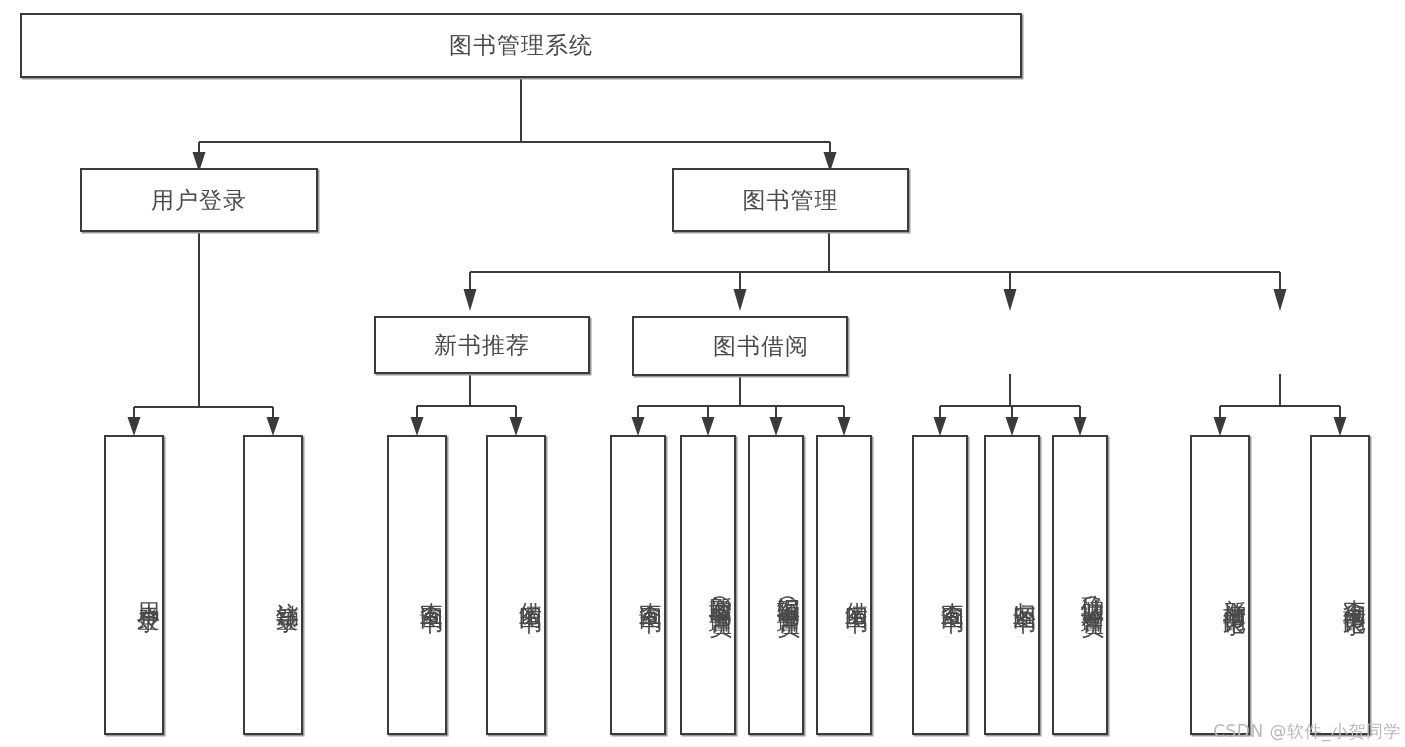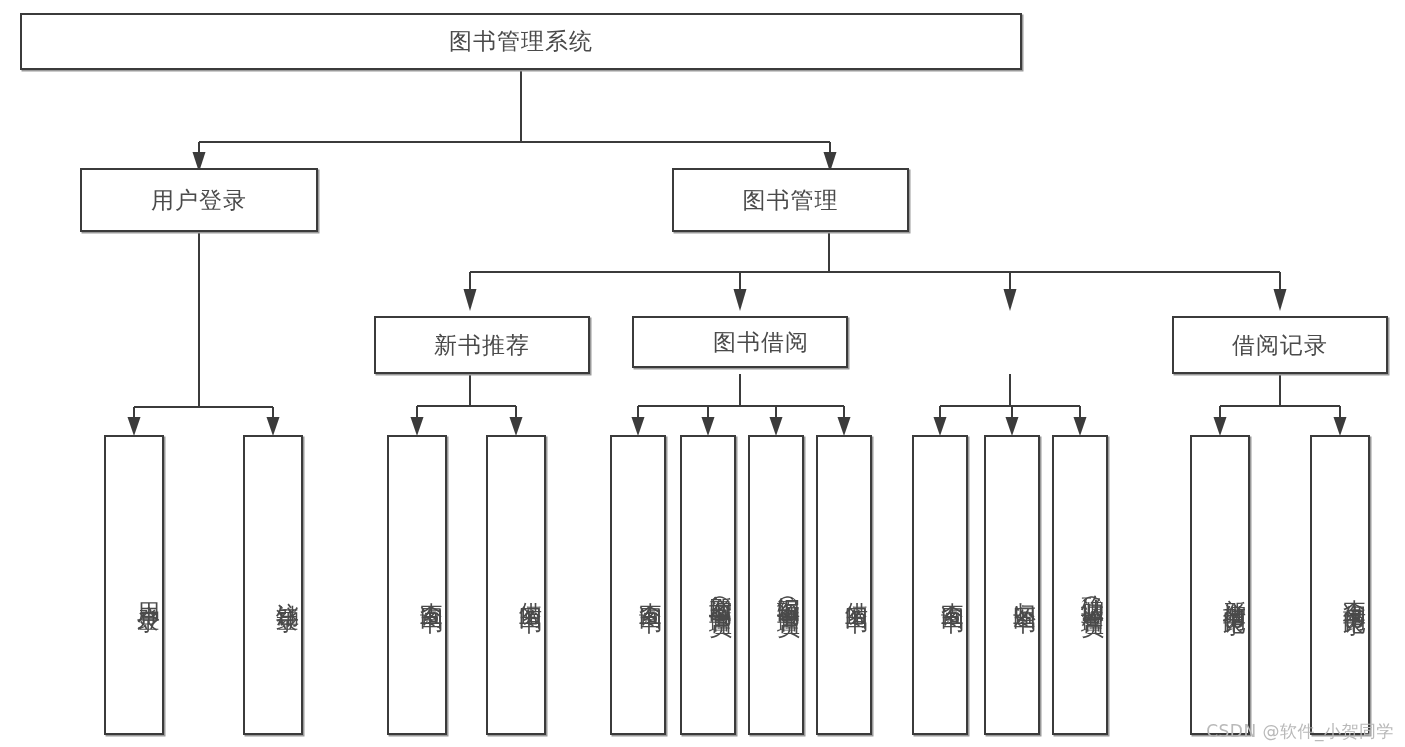--- a/index.html
+++ b/index.html
@@ -49,21 +49,21 @@
     padding-top: 10px;
     align-items: flex-start;
     justify-content: center;
   }
   .node-label {
     display: block;
     white-space: pre;
   }
   .watermark {
     position: absolute;
-    right: 11px;
+    right: 4px;
     bottom: 4px;
     font-size: 17px;
     color: #b9b9b9;
     letter-spacing: 0.5px;
     white-space: nowrap;
   }
 </style>
 </head>
 <body>
 
@@ -140,39 +140,36 @@
 
       <path d="M933.5,417 L946.5,417 L940,436 Z"></path>
       <path d="M1005.5,417 L1018.5,417 L1012,436 Z"></path>
       <path d="M1073.5,417 L1086.5,417 L1080,436 Z"></path>
 
       <path d="M1213.5,417 L1226.5,417 L1220,436 Z"></path>
       <path d="M1333.5,417 L1346.5,417 L1340,436 Z"></path>
     </g>
   </svg>
 
-  <div class="node horiz" style="left:20px; top:13px; width:1002px; height:57px;">
+  <div class="node horiz" style="left:20px; top:13px; width:1002px; height:65px;">
     <span class="node-label">图书管理系统</span>
   </div>
 
   <div class="node horiz" style="left:80px; top:168px; width:238px; height:64px;">
     <span class="node-label">用户登录</span>
   </div>
   <div class="node horiz" style="left:672px; top:168px; width:237px; height:64px;">
     <span class="node-label">图书管理</span>
   </div>
 
   <div class="node horiz" style="left:354px; top:316px; width:216px; height:58px;margin-left:20px;">
     <span class="node-label">新书推荐</span>
   </div>
-  <div class="node horiz" style="left:632px; top:316px; width:216px; height:52px;padding-left:42px;">
+  <div class="node horiz" style="left:632px; top:316px; width:216px; height:60px;padding-left:42px;">
     <span class="node-label">图书借阅</span>
-  </div>
-  <div class="node horiz" style="left:1172px; top:316px; width:216px; height:58px;">
-    <span class="node-label">借阅记录</span>
   </div>
 
   <div class="node vert" style="left:104px; top:435px; width:60px; height:300px;">
     <span class="node-label">用户登录</span>
   </div>
   <div class="node vert" style="left:243px; top:435px; width:60px; height:300px;">
     <span class="node-label">注销登录</span>
   </div>
 
   <div class="node vert" style="left:387px; top:435px; width:60px; height:300px;">

